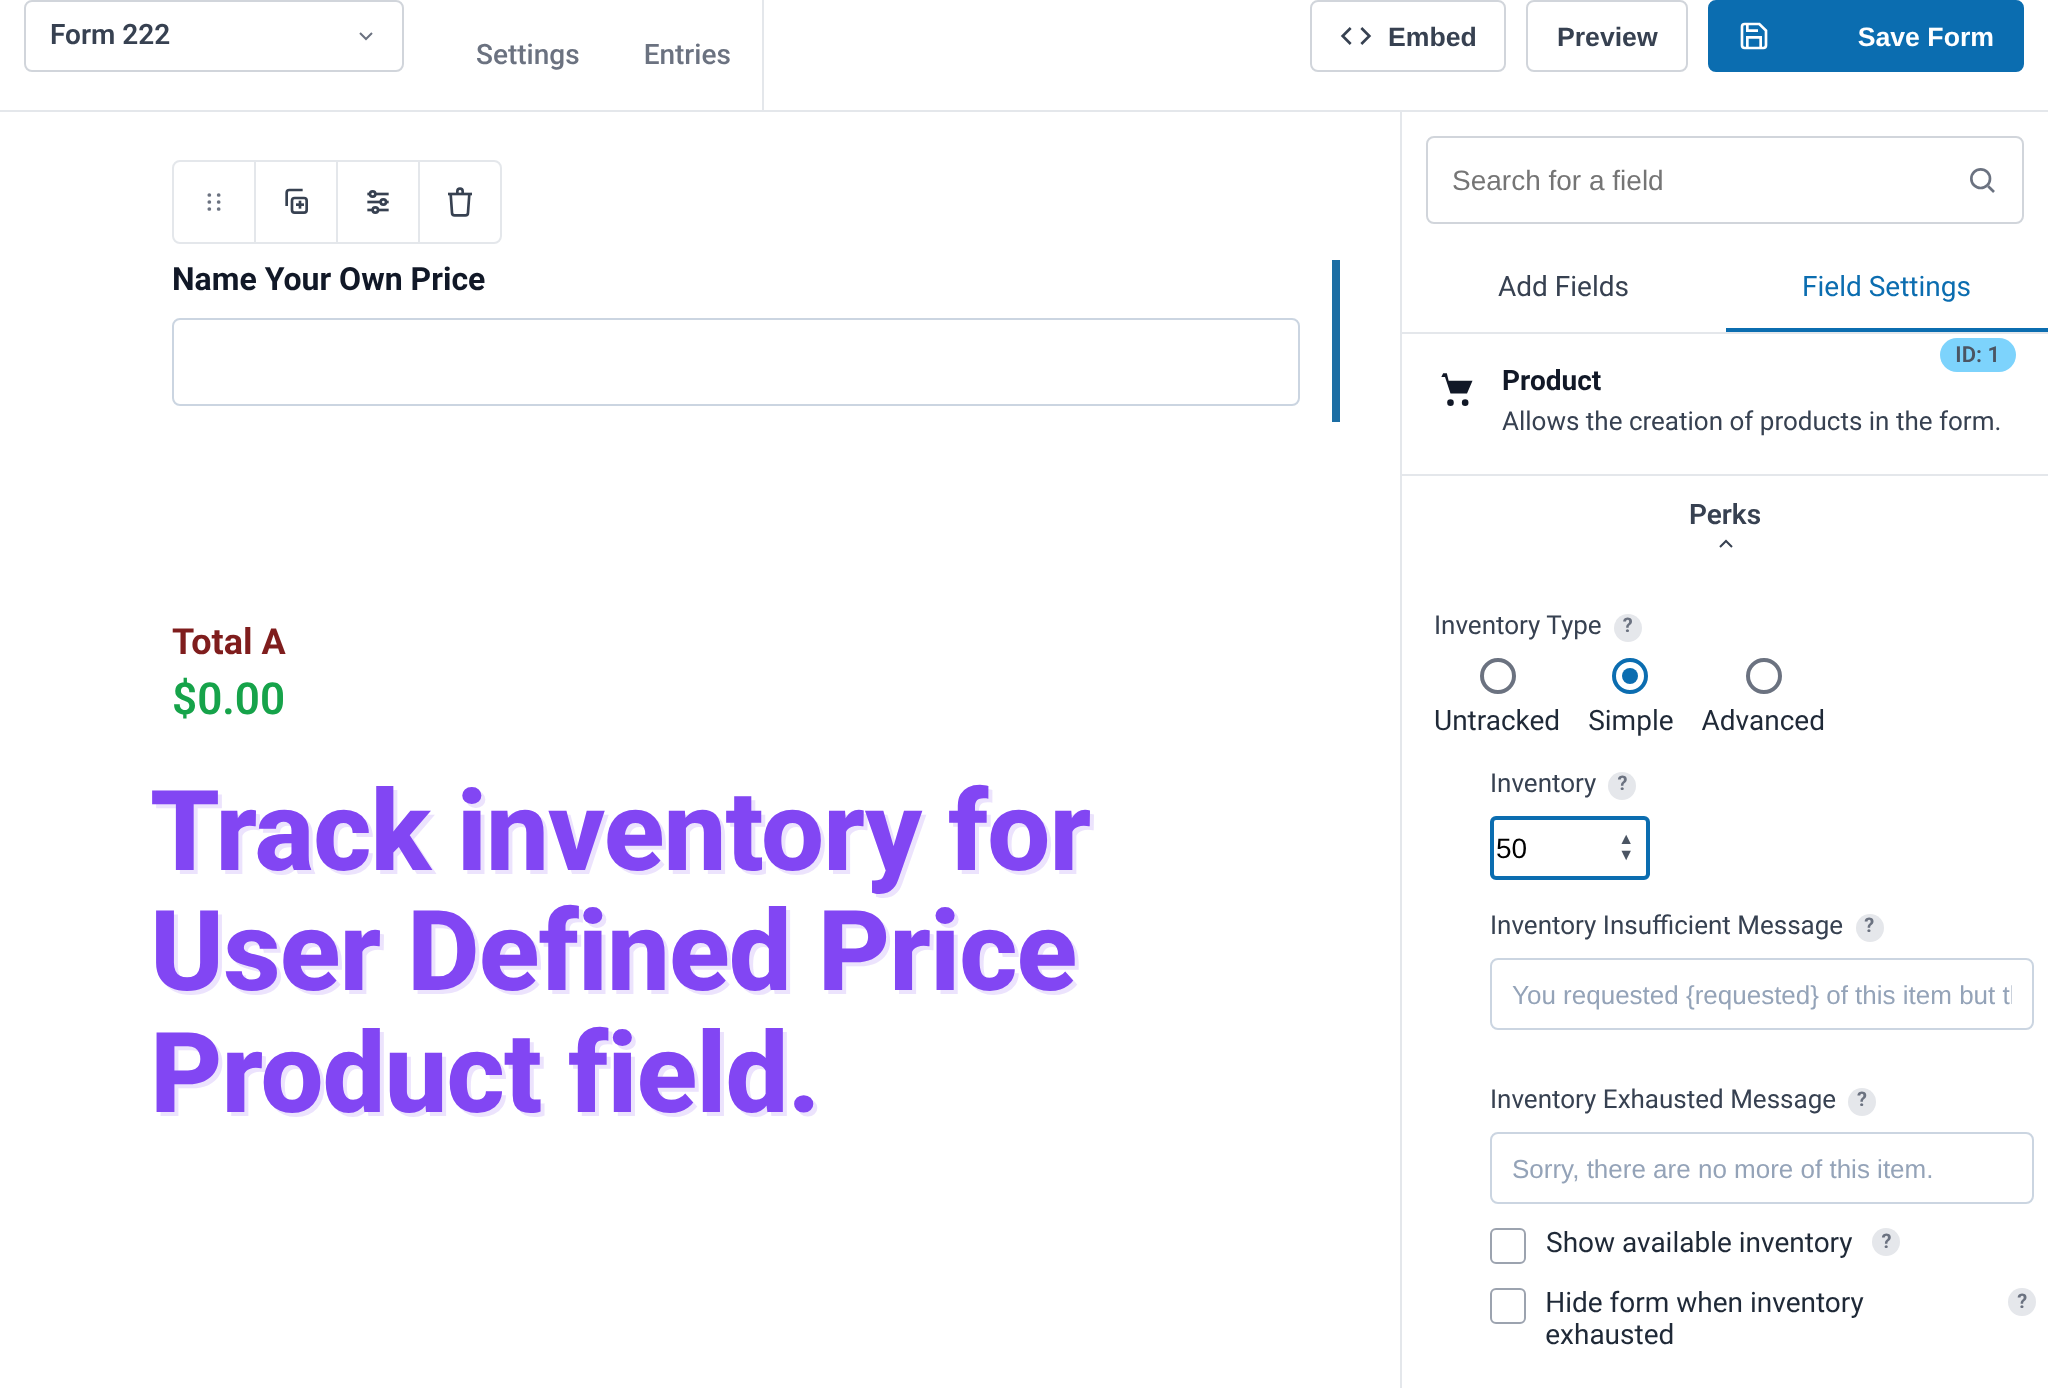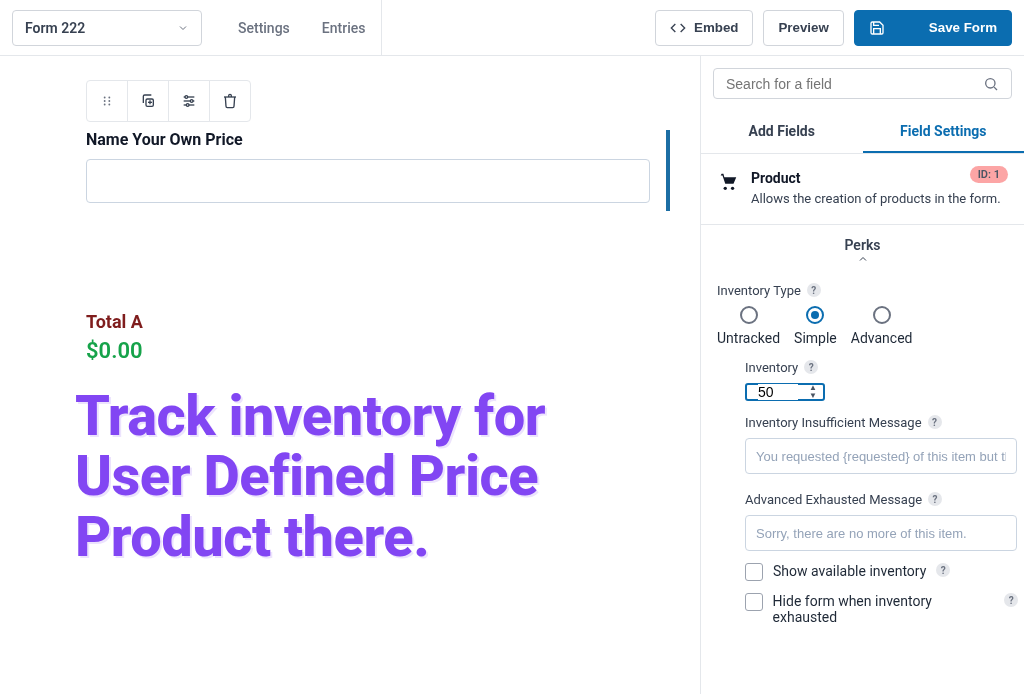--- a/index.html
+++ b/index.html
@@ -11,21 +11,21 @@
     width: 1024px;
     height: 694px;
     overflow: hidden;
   }
 
   
   .topbar {
     height: 56px;
     border-bottom: 1px solid #e4e7eb;
     display: flex;
-    align-items: center;
+    align-items: flex-start;
     padding: 0 12px;
   }
   .form-select {
     width: 190px;
     height: 36px;
     border: 1px solid #d1d5db;
     border-radius: 4px;
     display: flex;
     align-items: center;
     justify-content: space-between;
@@ -108,67 +108,67 @@
     line-height: 1.08;
     color: #8246f3;
     text-shadow: 2px 2px 0 rgba(130,70,243,.15);
     letter-spacing: -0.5px;
   }
 
   
   .search-wrap { padding: 12px; }
   .search-box {
     border: 1px solid #d1d5db; border-radius: 4px;
-    height: 31px; display: flex; align-items: center;
+    height: 44px; display: flex; align-items: center;
     padding: 0 12px; justify-content: space-between;
   }
   .search-box input { border: none; outline: none; font-size: 14px; color: #374151; width: 240px; }
 
   .side-tabs { display: flex; border-bottom: 1px solid #e4e7eb; }
-  .side-tab { flex: 1; text-align: center; padding: 12px 0; font-weight: 700; color: #374151; cursor: pointer; }
+  .side-tab { flex: 1; text-align: center; padding: 12px 0; font-weight: 400; color: #374151; cursor: pointer; }
   .side-tab.active { color: #0b6db0; border-bottom: 2px solid #0b6db0; }
 
   .product-header {
     display: flex; align-items: flex-start; gap: 12px;
     padding: 16px; border-bottom: 1px solid #e4e7eb;
     position: relative;
   }
   .product-header .title { font-weight: 700; color: #111827; margin-bottom: 4px; }
   .product-header .desc  { color: #374151; font-size: 13px; line-height: 1.4; }
   .id-badge {
-    position: absolute; right: 16px; top: 12px;
-    background: #fca5a5; color: #4b5563;
+    position: absolute; right: 16px; top: 2px;
+    background: #7dd3fc; color: #4b5563;
     border-radius: 10px; padding: 2px 8px; font-size: 11px; font-weight: 600;
   }
 
   .section-header {
     display: flex; align-items: center; justify-content: space-between;
     padding: 12px 16px; color: #374151; font-weight: 600;
     cursor: pointer;
     flex-direction: column;
   }
 
   .section-body { padding: 0 6px 16px 6px; }
-  .setting-label { font-size: 13px; color: #374151; margin: 6px 0 8px 10px; display: flex; align-items: flex-start; gap: 6px; }
+  .setting-label { font-size: 13px; color: #374151; margin: 16px 0 8px 10px; display: flex; align-items: center; gap: 6px; }
   .help { width: 14px; height: 14px; border-radius: 50%; background: #e5e7eb; color: #6b7280; font-size: 10px; display: inline-flex; align-items: center; justify-content: center; font-weight: 700; }
 
   .radios { display: flex; gap: 14px; margin-left: 10px; margin-bottom: 14px; flex-wrap: wrap; }
   .radio { display: flex; align-items: center; gap: 6px; cursor: pointer; font-size: 14px; color: #1f2937; flex-direction: column; }
   .radio-dot {
     width: 18px; height: 18px; border: 2px solid #6b7280; border-radius: 50%;
     display: inline-flex; align-items: center; justify-content: center;
   }
   .radio.selected .radio-dot { border-color: #0b6db0; }
   .radio.selected .radio-dot::after { content:""; width: 8px; height: 8px; background:#0b6db0; border-radius:50%; }
 
   .nested { margin-left: 28px; }
   .num-input-wrap {
-    width: 80px; height: 18px;
+    width: 80px; height: 32px;
     border: 2px solid #0b6db0; border-radius: 3px;
-    display: flex; align-items: center; padding: 0 6px 0 11px;
+    display: flex; align-items: center; padding: 0 6px 0 1px;
     margin-left: 10px; margin-bottom: 14px;
     position: relative;
   }
   .num-input-wrap input { border: none; outline: none; width: 40px; font-size: 14px; }
   .spinner { margin-left: auto; display: flex; flex-direction: column; font-size: 8px; color: #4b5563; line-height: 8px; cursor: pointer; }
 
   .msg-input {
     width: 272px; height: 36px;
     border: 1px solid #cbd5e1; border-radius: 4px;
     padding: 0 10px; font-size: 13px; color: #4b5563;
@@ -282,21 +282,21 @@
     </div>
 
     <div class="total">
       <div class="total-label">Total A</div>
       <div class="total-value">$0.00</div>
     </div>
 
     <div class="headline">
       <div>Track inventory for</div>
       <div>User Defined Price</div>
-      <div>Product there.</div>
+      <div>Product field.</div>
     </div>
   </div>
 
   <div class="sidebar">
     <div class="search-wrap">
       <div class="search-box">
         <input placeholder="Search for a field" style="">
         <span>
           <svg width="16" height="16" viewBox="0 0 24 24" fill="none" stroke="#6b7280" stroke-width="2">
               <circle cx="11" cy="11" r="7"></circle>
@@ -368,21 +368,21 @@
           </span>
         </div>
 
         <div class="setting-label">
           <span>Inventory Insufficient Message</span>
           <span class="help">?</span>
         </div>
         <input class="msg-input" placeholder="You requested {requested} of this item but ther" style="">
 
         <div class="setting-label">
-          <span>Advanced Exhausted Message</span>
+          <span>Inventory Exhausted Message</span>
           <span class="help">?</span>
         </div>
         <input class="msg-input" placeholder="Sorry, there are no more of this item." style="">
 
         <div class="chk-row">
           <span class="chk"></span>
           <span>Show available inventory</span>
           <span class="help">?</span>
         </div>
         <div class="chk-row">

